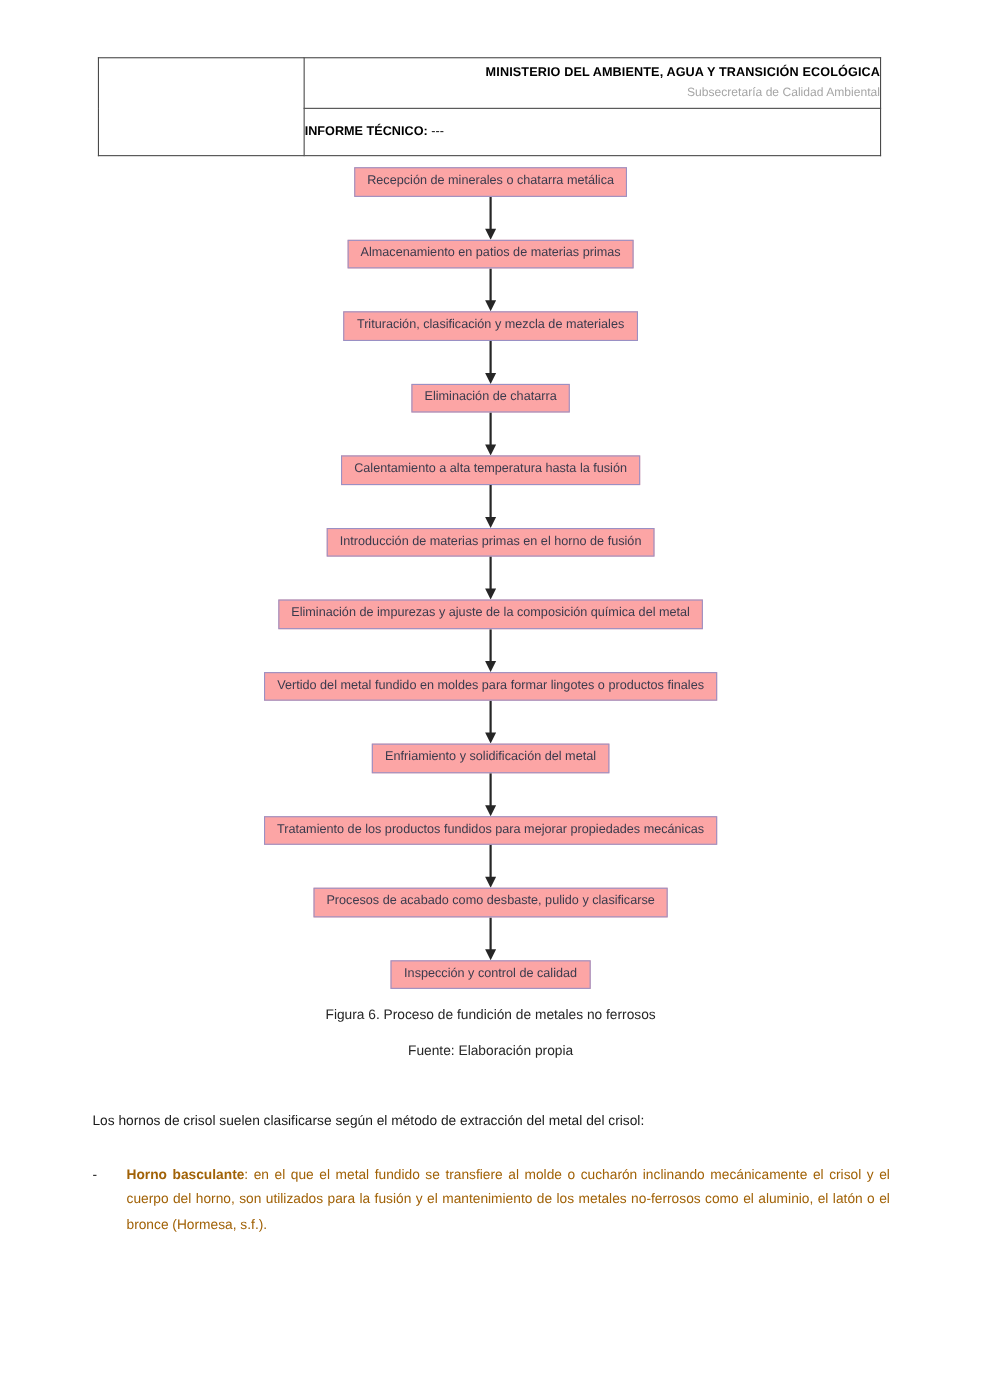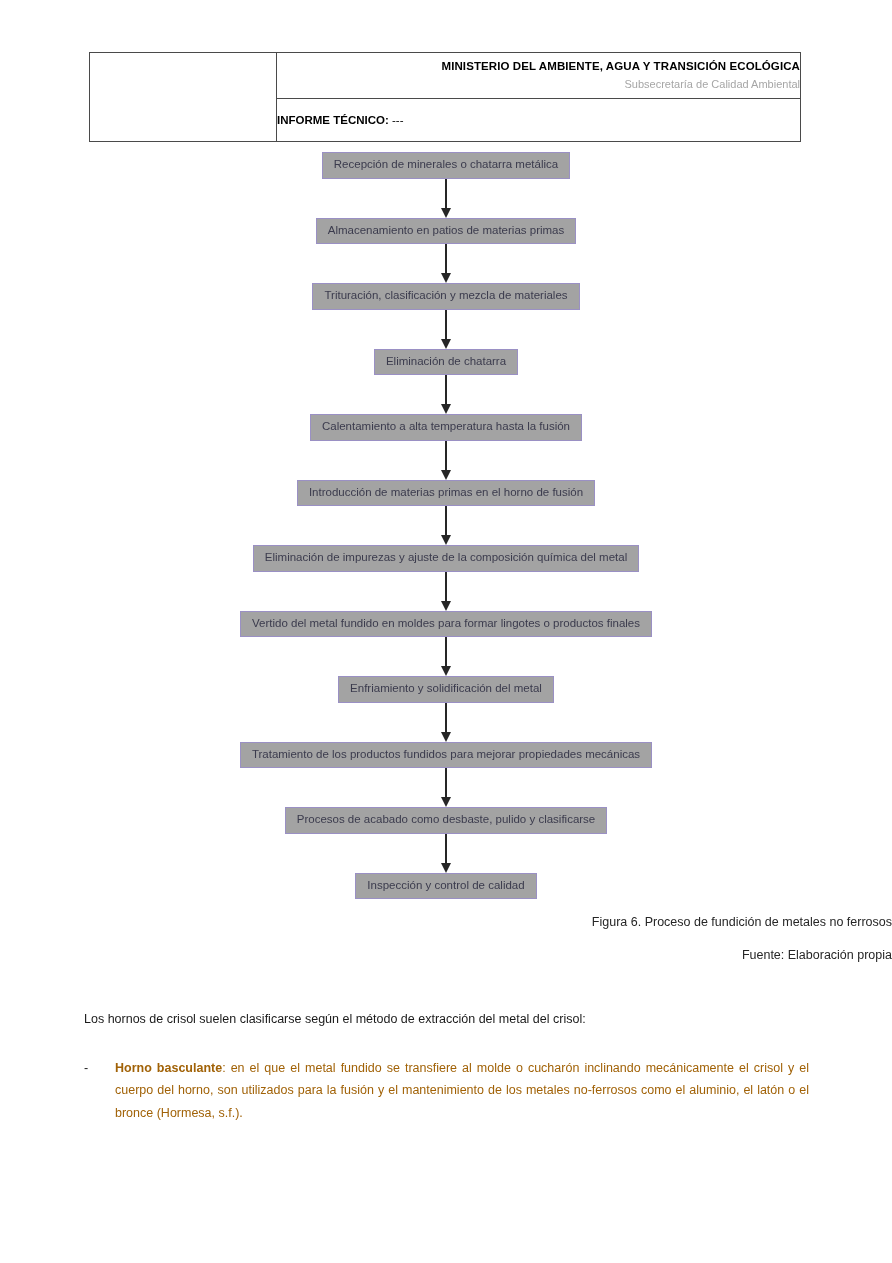--- a/index.html
+++ b/index.html
@@ -74,21 +74,21 @@
     left: 0;
     top: 152px;
     width: 892px;
   }
   .flow-row {
     display: flex;
     flex-direction: column;
     align-items: center;
   }
   .flow-box {
-    background: #a3a3a3;
+    background: #fca5a5;
     border: 1px solid #9a90c4;
     color: #3b3b4d;
     font-size: 11.5px;
     line-height: 1;
     padding: 6px 11px 7px 11px;
     text-align: center;
     white-space: nowrap;
     box-sizing: border-box;
   }
   .flow-arrow {
@@ -96,21 +96,21 @@
     height: 39px;
     display: block;
   }
 
   
   .caption-block {
     position: absolute;
     left: 0;
     top: 916px;
     width: 892px;
-    text-align: right;
+    text-align: center;
   }
   .caption-line {
     font-size: 12.5px;
     color: #262626;
     line-height: 1;
     margin-bottom: 20px;
   }
 
   
   .body-block {

